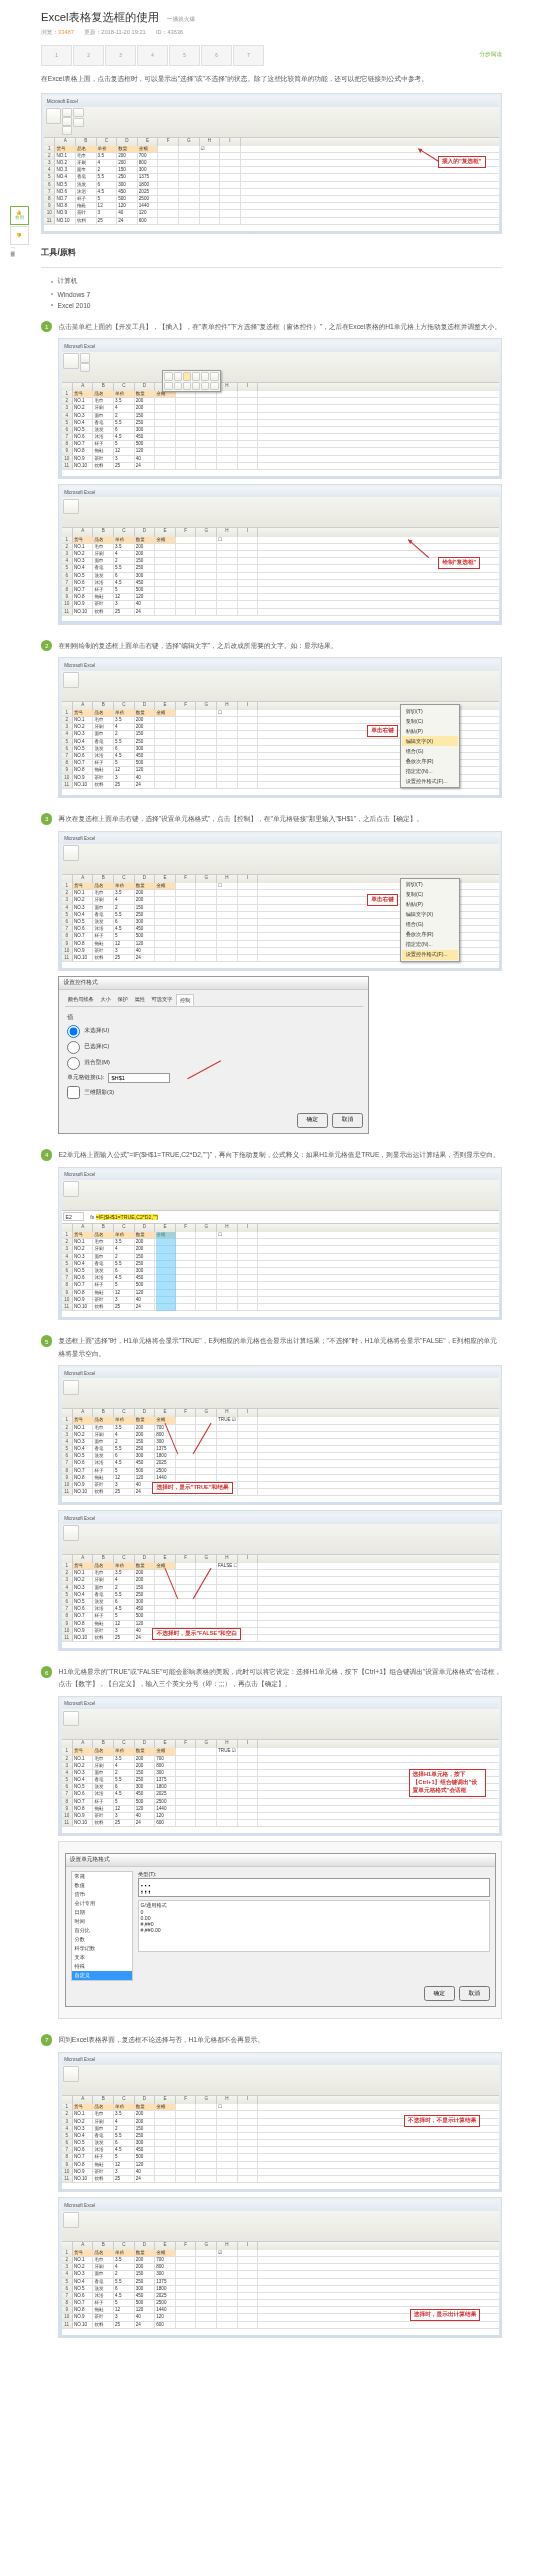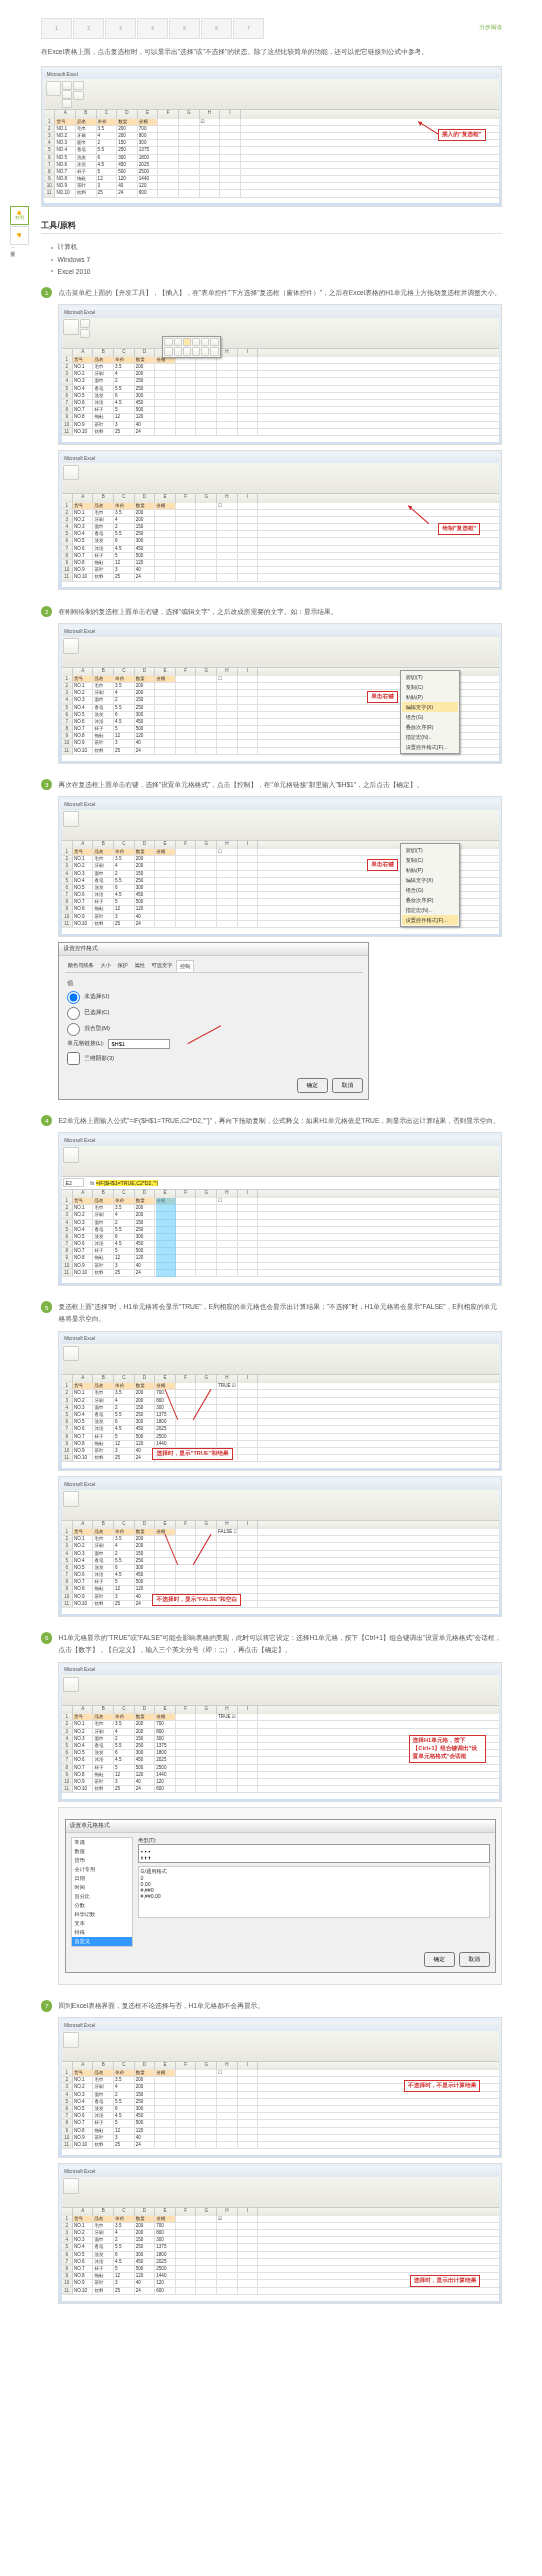--- a/index.html
+++ b/index.html
@@ -23,21 +23,21 @@
 .ribbon-group { display: flex; flex-direction: column; gap: 0.5px; }
 .ribbon-btn { width: 10.3px; height: 9.3px; background: linear-gradient(#fff, #f0f0e8); border: 0.5px solid #ccc; border-radius: 1px; }
 .ribbon-btn.big { width: 15.5px; height: 15.5px; }
 .excel-grid { background: #fff; min-height: 93px; position: relative; }
 .grid-header { display: flex; background: linear-gradient(#f5f5f0, #e8e8e0); height: 8.2px; font-size: 4.6px; }
 .grid-cell-h { width: 20.6px; border-right: 0.5px solid #ccc; text-align: center; color: #555; }
 .grid-row { display: flex; height: 7.2px; font-size: 4.6px; border-bottom: 0.5px solid #e0e0e0; }
 .grid-cell { width: 20.6px; border-right: 0.5px solid #e0e0e0; padding: 0 1px; overflow: hidden; white-space: nowrap; }
 .grid-rowh { width: 11.3px; background: linear-gradient(#f5f5f0, #e8e8e0); text-align: center; border-right: 0.5px solid #ccc; color: #555; }
 .annotation { position: absolute; color: #d32f2f; font-size: 5.7px; font-weight: bold; background: rgba(255,255,255,0.8); padding: 1px 3.1px; border: 0.5px solid #d32f2f; }
-.section-title { font-size: 8.2px; color: #333; border-bottom: 1px solid #e0e0e0; padding-bottom: 2px; margin: 13px 0 7.7px; }
+.section-title { font-size: 8.2px; color: #333; border-bottom: 1px solid #e0e0e0; padding-bottom: 9px; margin: 13px 0 7.7px; }
 .tool-list { margin-left: 10.3px; }
 .tool-item { display: flex; align-items: center; gap: 4.1px; padding: 2.1px 0; font-size: 6.7px; color: #555; }
 .bullet { width: 2.1px; height: 2.1px; background: #999; border-radius: 50%; }
 .vote-box { position: fixed; left: 10.3px; top: 206px; width: 20.6px; }
 .vote-btn { width: 18.5px; height: 18.5px; border: 0.5px solid #ddd; background: #fff; margin-bottom: 1.5px; display: flex; align-items: center; justify-content: center; font-size: 4.6px; color: #999; flex-direction: column; cursor: pointer; }
 .vote-btn.green { color: #7cb342; border-color: #7cb342; }
 .step { display: flex; gap: 6.2px; margin: 10.3px 0; }
 .step-num { width: 11.3px; height: 11.3px; background: #7cb342; color: #fff; border-radius: 50%; display: flex; align-items: center; justify-content: center; font-size: 6.2px; flex-shrink: 0; }
 .step-content { flex: 1; }
 .step-text { font-size: 6.7px; line-height: 1.8; color: #555; margin-bottom: 5.2px; }
@@ -49,20 +49,31 @@
 .dialog-buttons button { padding: 1.5px 7.7px; font-size: 5.7px; margin-left: 2.6px; }
 .highlight-yellow { background: #ffeb3b; }
 .menu-popup { position: absolute; background: #f5f5f0; border: 0.5px solid #999; box-shadow: 1px 1px 2.1px rgba(0,0,0,0.3); padding: 1px; font-size: 5.2px; z-index: 10; }
 .menu-item { padding: 1.5px 10.3px 1.5px 4.1px; white-space: nowrap; }
 svg.arrow { position: absolute; pointer-events: none; }
 </style>
 </head>
 <body>
 
 <div class="container">
+  <div class="header">
+    <div class="title-row">
+      <h1>Excel表格复选框的使用</h1>
+      <span class="subtitle">一播就火爆</span>
+    </div>
+    <div class="meta-row">
+      <span><span>浏览：</span><span class="views">33487</span></span>
+      <span><span>更新：</span><span>2018-11-20 19:21</span></span>
+      <span><span>ID：</span><span>43636</span></span>
+    </div>
+  </div>
 
   <div class="nav-boxes">
     <div class="nav-box">1</div>
     <div class="nav-box">2</div>
     <div class="nav-box">3</div>
     <div class="nav-box">4</div>
     <div class="nav-box">5</div>
     <div class="nav-box">6</div>
     <div class="nav-box">7</div>
     <div class="nav-spacer"></div>

